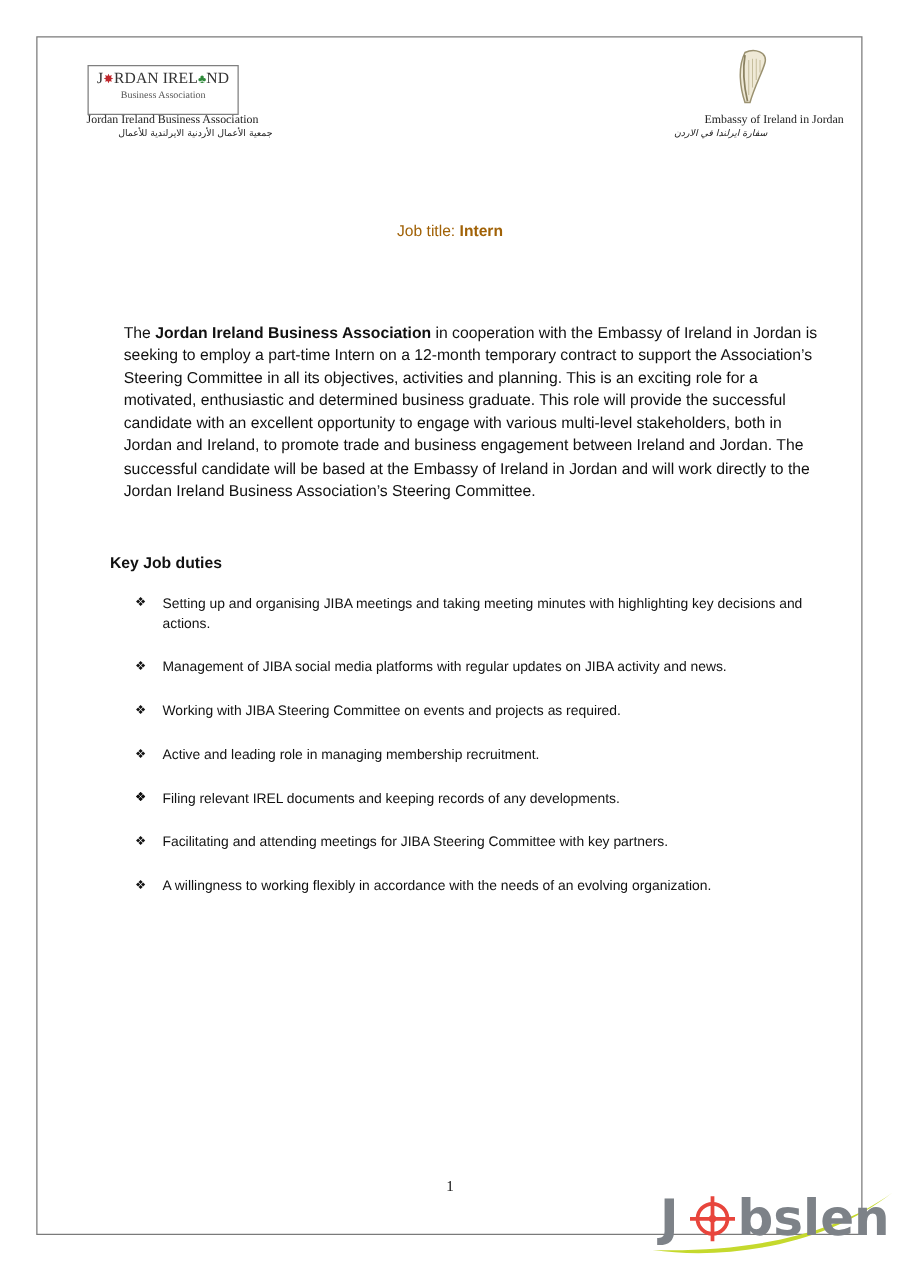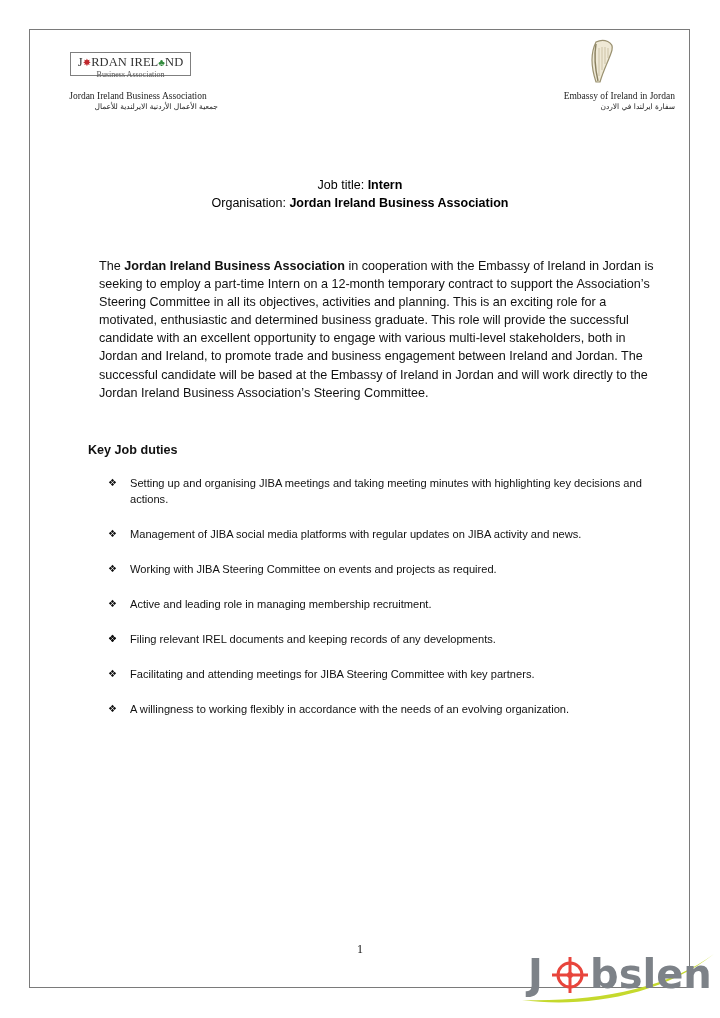--- a/index.html
+++ b/index.html
@@ -1,34 +1,34 @@
 <!DOCTYPE html>
 <html><head>
   <meta charset="utf-8">
   <style>
     html, body { margin: 0; padding: 0; background: #ffffff; }
     body { width: 720px; height: 1018px; position: relative; overflow: hidden; font-family: "Liberation Sans", sans-serif; color: #111; }
     .page-border { position: absolute; left: 29px; top: 29px; width: 661px; height: 959px; border: 1px solid #7a7a7a; box-sizing: border-box; }
 
     
-    .jiba-logo { position: absolute; left: 70px; top: 52px; width: 121px; height: 24px; border: 1px solid #7f7f7f; box-sizing: border-box; text-align: center; font-family: "Liberation Serif", serif; background: #fff; }
+    .jiba-logo { position: absolute; left: 70px; top: 52px; width: 121px; height: 40px; border: 1px solid #7f7f7f; box-sizing: border-box; text-align: center; font-family: "Liberation Serif", serif; background: #fff; }
     .jiba-logo .l1 { font-size: 12.5px; line-height: 14px; margin-top: 2px; color: #333; letter-spacing: 0.1px; }
     .jiba-logo .l1 .star { color: #c0272d; font-size: 10px; }
     .jiba-logo .l1 .clover { color: #2f8a3a; font-size: 10px; }
     .jiba-logo .l2 { font-size: 8px; line-height: 10px; color: #555; }
     .jiba-name { position: absolute; left: 58px; top: 90px; width: 160px; text-align: center; font-family: "Liberation Serif", serif; font-size: 9.5px; line-height: 12px; color: #222; }
     .jiba-name-ar { position: absolute; left: 58px; top: 102px; width: 160px; text-align: right; font-family: "DejaVu Sans", sans-serif; font-size: 7.5px; line-height: 10px; color: #222; direction: rtl; }
 
     
     .harp-icon { position: absolute; left: 586px; top: 38px; width: 32px; height: 48px; }
     .embassy-name { position: absolute; left: 530px; top: 90px; width: 145px; text-align: right; font-family: "Liberation Serif", serif; font-size: 9.5px; line-height: 12px; color: #222; }
-    .embassy-name-ar { position: absolute; left: 530px; top: 102px; width: 145px; text-align: right; font-family: "DejaVu Sans", sans-serif; font-size: 7.5px; line-height: 10px; color: #222; direction: rtl; }
+    .embassy-name-ar { position: absolute; left: 504px; top: 102px; width: 145px; text-align: center; font-family: "DejaVu Sans", sans-serif; font-size: 7.5px; line-height: 10px; color: #222; direction: rtl; font-style: italic; }
 
     
-    .title-block { position: absolute; left: 80px; top: 176px; width: 560px; text-align: center; font-size: 12.5px; line-height: 18px; color: #000000; }
+    .title-block { position: absolute; left: 80px; top: 176px; width: 560px; text-align: center; font-size: 12.5px; line-height: 18px; color: #a16207; }
     .title-block b { font-weight: bold; }
 
     
     .intro { position: absolute; left: 88px; top: 246px; width: 560px; font-size: 12.6px; line-height: 18.1px; color: #111; margin: 11px; }
     .intro b { font-weight: bold; }
 
     .duties-heading { position: absolute; left: 88px; top: 441px; font-size: 12.6px; font-weight: bold; line-height: 18px; margin: 0; color: #111; }
 
     .duties { position: absolute; left: 108px; top: 475px; width: 540px; margin: 0; padding: 0; list-style: none; font-size: 11.1px; line-height: 16px; color: #111; }
     .duty { position: relative; padding-left: 22px; margin-bottom: 19px; }
@@ -57,21 +57,20 @@
   <line x1="13" y1="10" x2="13" y2="38" stroke="#b7ad88" stroke-width="0.6"></line>
   <line x1="16" y1="9" x2="16" y2="32" stroke="#b7ad88" stroke-width="0.6"></line>
   <line x1="19" y1="9" x2="19" y2="26" stroke="#b7ad88" stroke-width="0.6"></line>
   <line x1="22" y1="10" x2="22" y2="20" stroke="#b7ad88" stroke-width="0.6"></line>
 </svg>
 <div class="embassy-name">Embassy of Ireland in Jordan</div>
 <div class="embassy-name-ar">سفارة ايرلندا في الاردن</div>
 
 <div class="title-block">
   <div><span>Job title: </span><b>Intern</b></div>
-  <div><span>Organisation: </span><b>Jordan Ireland Business Association</b></div>
 </div>
 
 <p class="intro"><span>The </span><b>Jordan Ireland Business Association</b><span> in cooperation with the Embassy of Ireland in Jordan is seeking to employ a part-time Intern on a 12-month temporary contract to support the Association’s Steering Committee in all its objectives, activities and planning. This is an exciting role for a motivated, enthusiastic and determined business graduate. This role will provide the successful candidate with an excellent opportunity to engage with various multi-level stakeholders, both in Jordan and Ireland, to promote trade and business engagement between Ireland and Jordan. The successful candidate will be based at the Embassy of Ireland in Jordan and will work directly to the Jordan Ireland Business Association’s Steering Committee.</span></p>
 
 <h3 class="duties-heading">Key Job duties</h3>
 <ul class="duties">
   <li class="duty"><span class="bullet">❖</span><span>Setting up and organising JIBA meetings and taking meeting minutes with highlighting key decisions and actions.</span></li>
   <li class="duty"><span class="bullet">❖</span><span>Management of JIBA social media platforms with regular updates on JIBA activity and news.</span></li>
   <li class="duty"><span class="bullet">❖</span><span>Working with JIBA Steering Committee on events and projects as required.</span></li>
   <li class="duty"><span class="bullet">❖</span><span>Active and leading role in managing membership recruitment.</span></li>

